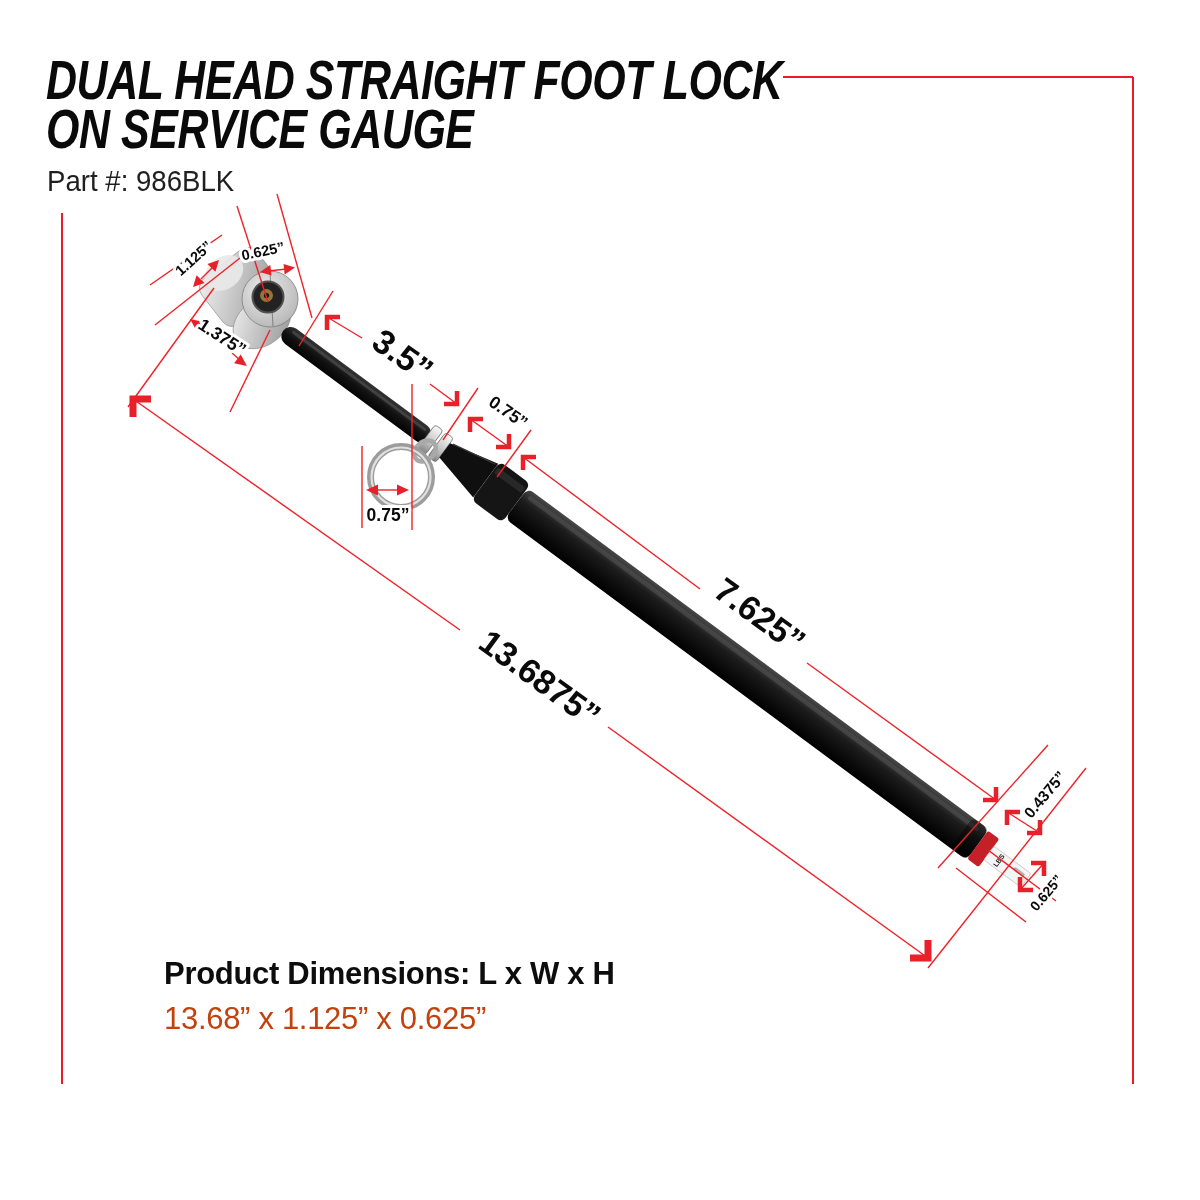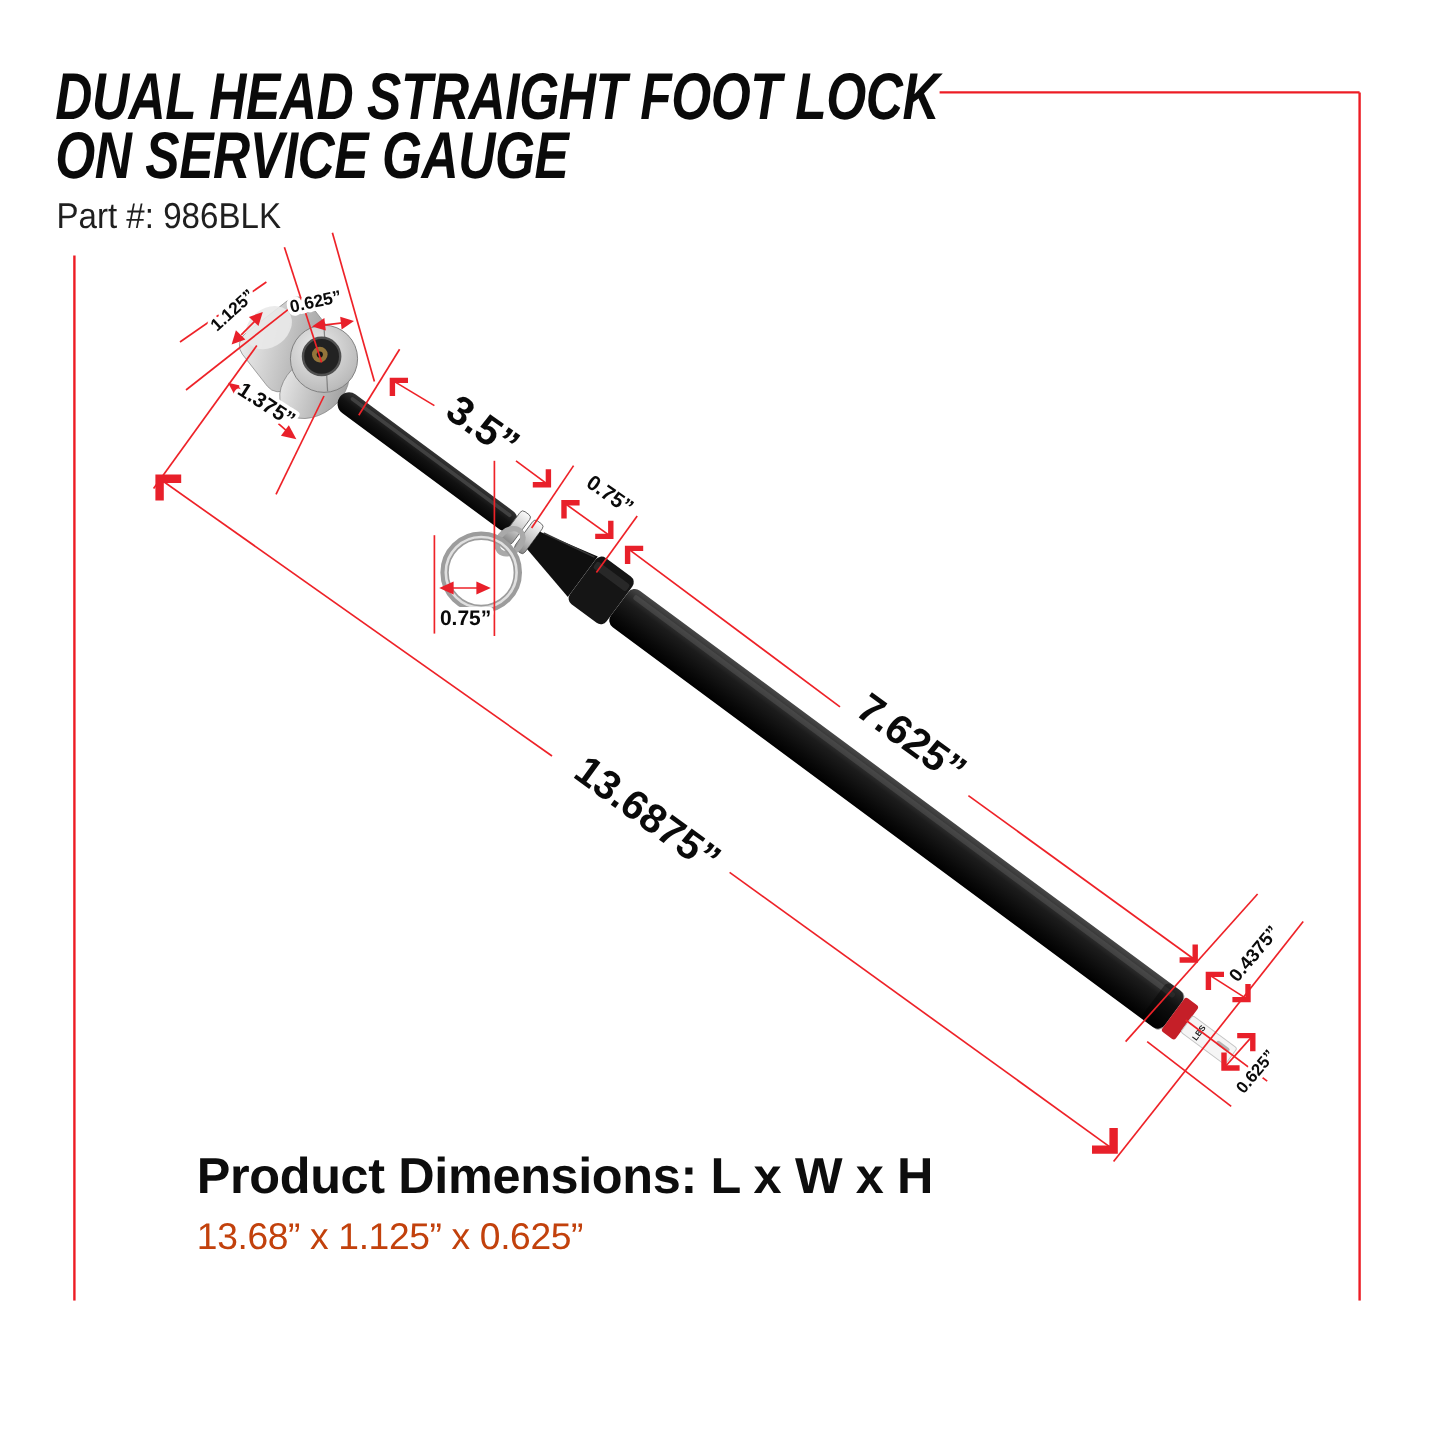--- a/index.html
+++ b/index.html
@@ -4,21 +4,21 @@
 <style>
   html,body{margin:0;padding:0;background:#ffffff;}
   #stage{position:relative;width:1200px;height:1084px;background:#ffffff;overflow:hidden;
          font-family:"Liberation Sans", sans-serif;}
   #title{position:absolute;left:46px;top:56px;color:#0a0a0a;font-size:55px;line-height:49px;
          font-weight:bold;font-style:italic;letter-spacing:-0.5px;white-space:pre;
          transform:scale(0.78,1);transform-origin:left top;}
   #part{position:absolute;left:47px;top:164px;color:#1f1f1f;font-size:30px;font-weight:400;
         transform:scale(0.92,1);transform-origin:left top;}
   #footer{position:absolute;left:164px;top:956px;}
-  #footer .h{color:#0d0d0d;font-size:42px;font-weight:bold;letter-spacing:-0.3px;}
+  #footer .h{color:#0d0d0d;font-size:31px;font-weight:bold;letter-spacing:-0.3px;}
   #footer .v{color:#c2410c;font-size:31px;font-weight:400;margin-top:9px;letter-spacing:-0.3px;}
   svg text.dim{font-family:"Liberation Sans",sans-serif;font-weight:bold;fill:#0a0a0a;
         paint-order:stroke;stroke:#ffffff;stroke-width:6px;stroke-linejoin:round;text-anchor:middle;}
   svg .thin{stroke:#ee2228;stroke-width:1.4;fill:none;}
   svg .elb{stroke:#e8202a;stroke-width:4.5;fill:none;}
   svg .elbB{stroke:#e8202a;stroke-width:7;fill:none;}
   svg .vhead{fill:#e8202a;stroke:none;}
   svg .frame{stroke:#ed1c24;stroke-width:2;fill:none;}
 </style>
 </head>

